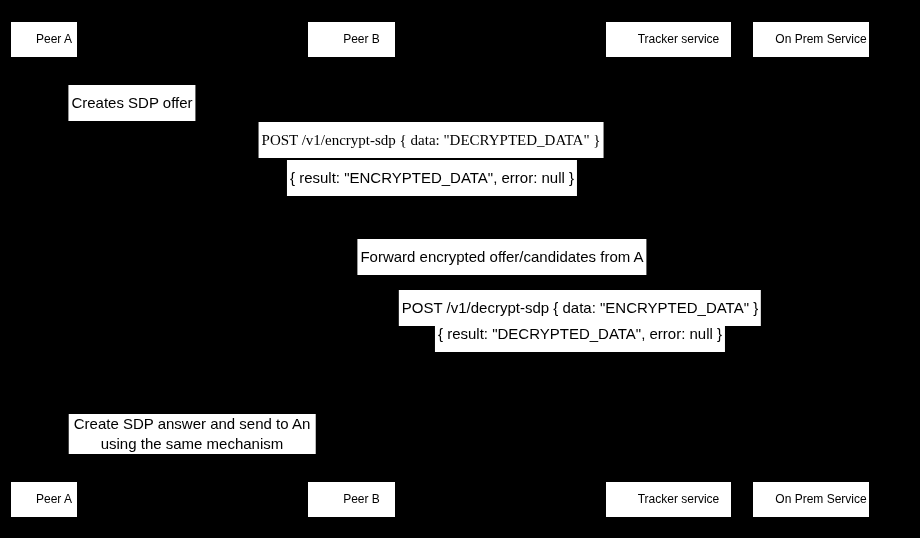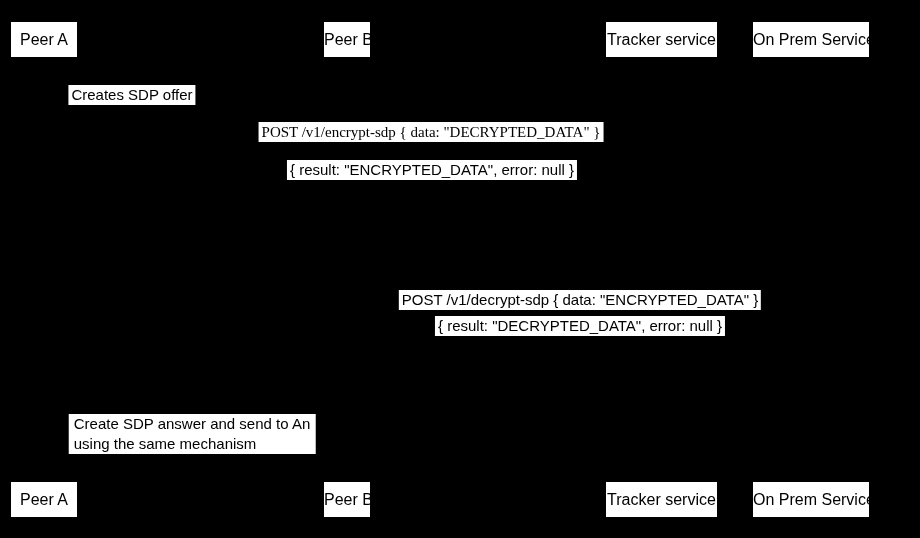--- a/index.html
+++ b/index.html
@@ -14,59 +14,62 @@
     background: #000000;
     overflow: hidden;
     font-family: "Liberation Sans", "DejaVu Sans", sans-serif;
   }
   .actor-box {
     position: absolute;
     height: 35px;
     line-height: 35px;
     background: #ffffff;
     color: #000000;
-    font-size: 16px;
+    font-size: 12px;
     text-align: center;
     white-space: nowrap;
     box-sizing: border-box;
+    padding-left: 20px;
   }
   .actor-top    { top: 22px; }
   .actor-bottom { top: 482px; }
   .actor-a { left: 11px;  width: 66px; }
-  .actor-b { left: 308px; width: 46px; margin-left: 16px; }
-  .actor-t { left: 606px; width: 111px; }
+  .actor-b { left: 308px; width: 87px; }
+  .actor-t { left: 606px; width: 125px; }
   .actor-o { left: 753px; width: 116px; }
   .msg {
     position: absolute;
     transform: translateX(-50%);
     background: #ffffff;
     color: #000000;
     font-size: 15px;
     line-height: 20px;
-    padding: 0 3px;
+    padding: 8px 3px;
     white-space: nowrap;
   }
   .msg--note {
     white-space: pre-line;
+    text-align: center;
     padding: 0 5px;
   }
 </style>
 </head>
 <body>
 
 <div class="diagram">
 
   <div class="actor-box actor-top actor-a">Peer A</div>
   <div class="actor-box actor-top actor-b">Peer B</div>
   <div class="actor-box actor-top actor-t">Tracker service</div>
   <div class="actor-box actor-top actor-o">On Prem Service</div>
 
   <div class="msg" style="left:132px; top:85px;">Creates SDP offer</div>
   <div class="msg" style="left:431px; top:122px;font-family:Liberation Serif, serif;">POST /v1/encrypt-sdp { data: "DECRYPTED_DATA" }</div>
   <div class="msg" style="left:432px; top:160px;">{ result: "ENCRYPTED_DATA", error: null }</div>
+  <div class="msg" style="left:502px; top:239px;">Forward encrypted offer/candidates from A</div>
   <div class="msg" style="left:580px; top:290px;">POST /v1/decrypt-sdp { data: "ENCRYPTED_DATA" }</div>
   <div class="msg" style="left:580px; top:316px;">{ result: "DECRYPTED_DATA", error: null }</div>
   <div class="msg msg--note" style="left:192px; top:414px;">Create SDP answer and send to An
 using the same mechanism</div>
 
   <div class="actor-box actor-bottom actor-a">Peer A</div>
   <div class="actor-box actor-bottom actor-b">Peer B</div>
   <div class="actor-box actor-bottom actor-t">Tracker service</div>
   <div class="actor-box actor-bottom actor-o">On Prem Service</div>
 

